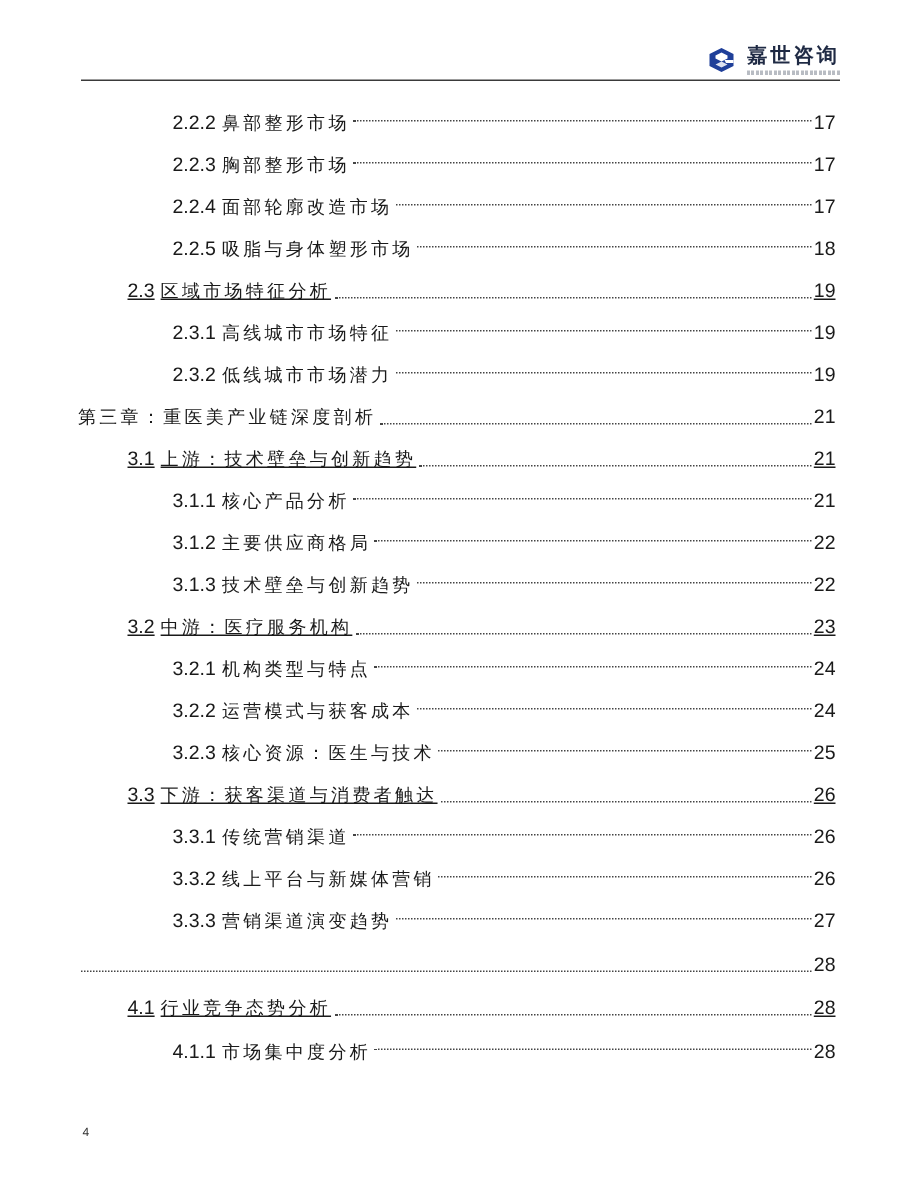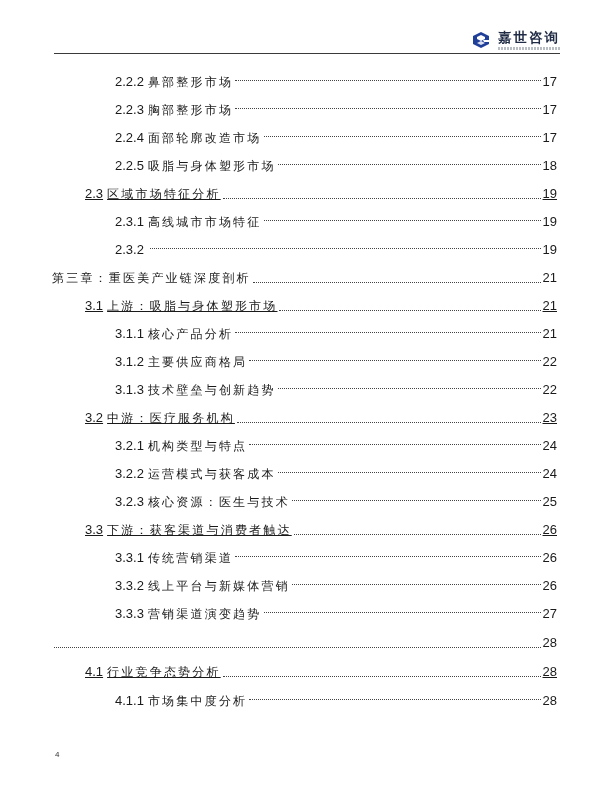--- a/index.html
+++ b/index.html
@@ -79,31 +79,32 @@
     <span class="page">19</span>
   </div>
   <div class="toc-row l3" style="top:213px">
     <span class="num">2.3.1</span>
     <span class="title">高线城市市场特征</span>
     <span class="leader"></span>
     <span class="page">19</span>
   </div>
   <div class="toc-row l3" style="top:241px">
     <span class="num">2.3.2</span>
+    <span class="title">低线城市市场潜力</span>
     <span class="leader"></span>
     <span class="page">19</span>
   </div>
   <div class="toc-row l1" style="top:269px">
     <span class="title">第三章：重医美产业链深度剖析</span>
     <span class="leader"></span>
     <span class="page">21</span>
   </div>
   <div class="toc-row l2" style="top:297px">
     <span class="num">3.1</span>
-    <span class="title">上游：吸脂与身体塑形市场</span>
+    <span class="title">上游：技术壁垒与创新趋势</span>
     <span class="leader"></span>
     <span class="page">21</span>
   </div>
   <div class="toc-row l3" style="top:325px">
     <span class="num">3.1.1</span>
     <span class="title">核心产品分析</span>
     <span class="leader"></span>
     <span class="page">21</span>
   </div>
   <div class="toc-row l3" style="top:353px">

